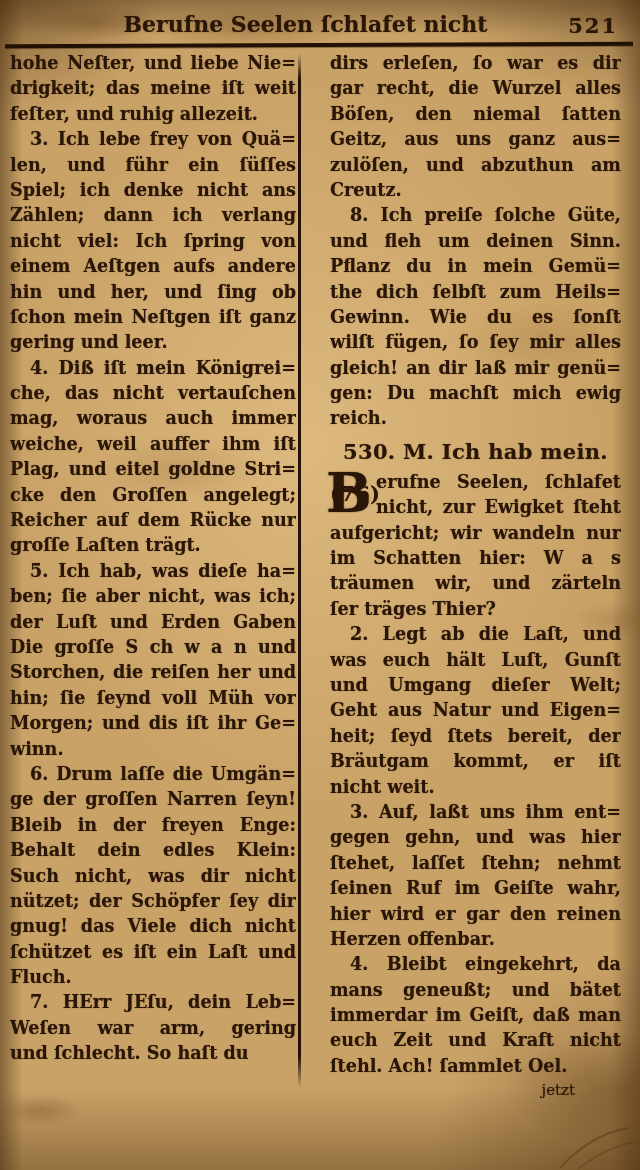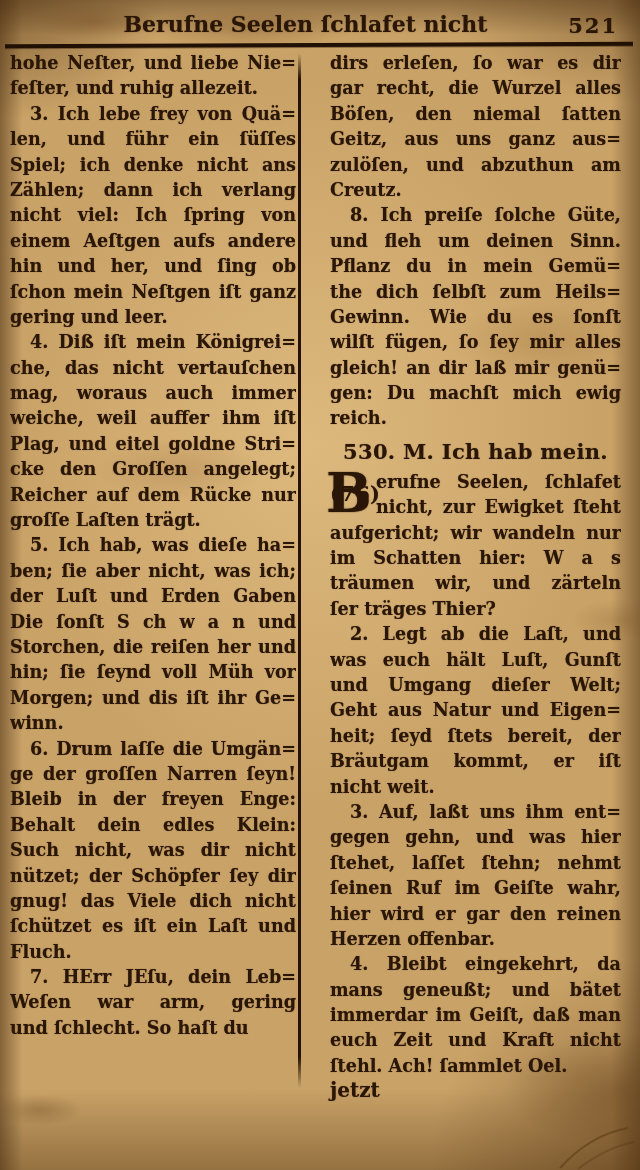--- a/index.html
+++ b/index.html
@@ -73,22 +73,22 @@
     letter-spacing:.3px;overflow:visible;
   }
   .line.dcpad{padding-left:46px;}
   .line.dcfirst{position:relative;overflow:visible;}
   .dropcap{
     position:absolute;left:-4px;top:-2px;
     font-size:54px;line-height:52px;font-weight:700;
     text-shadow:0 0 1.5px rgba(42,22,6,.7);
   }
   .catchword-row{
-    height:25.4px;line-height:25.4px;font-size:20px;font-weight:700;
-    text-align:left;padding-right:46px;
+    height:25.4px;line-height:25.4px;font-size:15px;font-weight:400;
+    text-align:right;padding-right:46px;
     text-shadow:0 0 1px rgba(42,22,6,.55);
   }
   .page-curl{position:absolute;right:0;bottom:0;pointer-events:none;}
 </style>
 </head>
 <body>
 
 <div class="page">
 
   <div class="stains"></div>
@@ -96,20 +96,21 @@
   <div class="header-title">Berufne Seelen ſchlafet nicht</div>
 
   <div class="page-number">521</div>
 
   <div class="header-rule"></div>
 
   <div class="col-divider"></div>
 
   <div class="col col-left" id="col-left">
       <div class="line">hohe Neſter, und liebe Nie=</div>
+      <div class="line">drigkeit; das meine iſt weit</div>
       <div class="line l">feſter, und ruhig allezeit.</div>
       <div class="line ind">3. Ich lebe frey von Quä=</div>
       <div class="line">len, und führ ein ſüſſes</div>
       <div class="line">Spiel; ich denke nicht ans</div>
       <div class="line">Zählen; dann ich verlang</div>
       <div class="line">nicht viel: Ich ſpring von</div>
       <div class="line">einem Aeſtgen aufs andere</div>
       <div class="line">hin und her, und ſing ob</div>
       <div class="line">ſchon mein Neſtgen iſt ganz</div>
       <div class="line l">gering und leer.</div>
@@ -117,21 +118,21 @@
       <div class="line">che, das nicht vertauſchen</div>
       <div class="line">mag, woraus auch immer</div>
       <div class="line">weiche, weil auffer ihm iſt</div>
       <div class="line">Plag, und eitel goldne Stri=</div>
       <div class="line">cke den Groſſen angelegt; ein</div>
       <div class="line">Reicher auf dem Rücke nur</div>
       <div class="line l">groſſe Laſten trägt.</div>
       <div class="line ind">5. Ich hab, was dieſe ha=</div>
       <div class="line">ben; ſie aber nicht, was ich;</div>
       <div class="line">der Luſt und Erden Gaben</div>
-      <div class="line">Die ſonſt S ch w a n und</div>
+      <div class="line">Die groſſe S ch w a n und</div>
       <div class="line">Storchen, die reiſen her und</div>
       <div class="line">hin; ſie ſeynd voll Müh vor</div>
       <div class="line">Morgen; und dis iſt ihr Ge=</div>
       <div class="line l">winn.</div>
       <div class="line ind">6. Drum laſſe die Umgän=</div>
       <div class="line">ge der groſſen Narren ſeyn!</div>
       <div class="line">Bleib in der freyen Enge:</div>
       <div class="line">Behalt dein edles Klein:</div>
       <div class="line">Such nicht, was dir nicht</div>
       <div class="line">nützet; der Schöpfer ſey dir</div>

